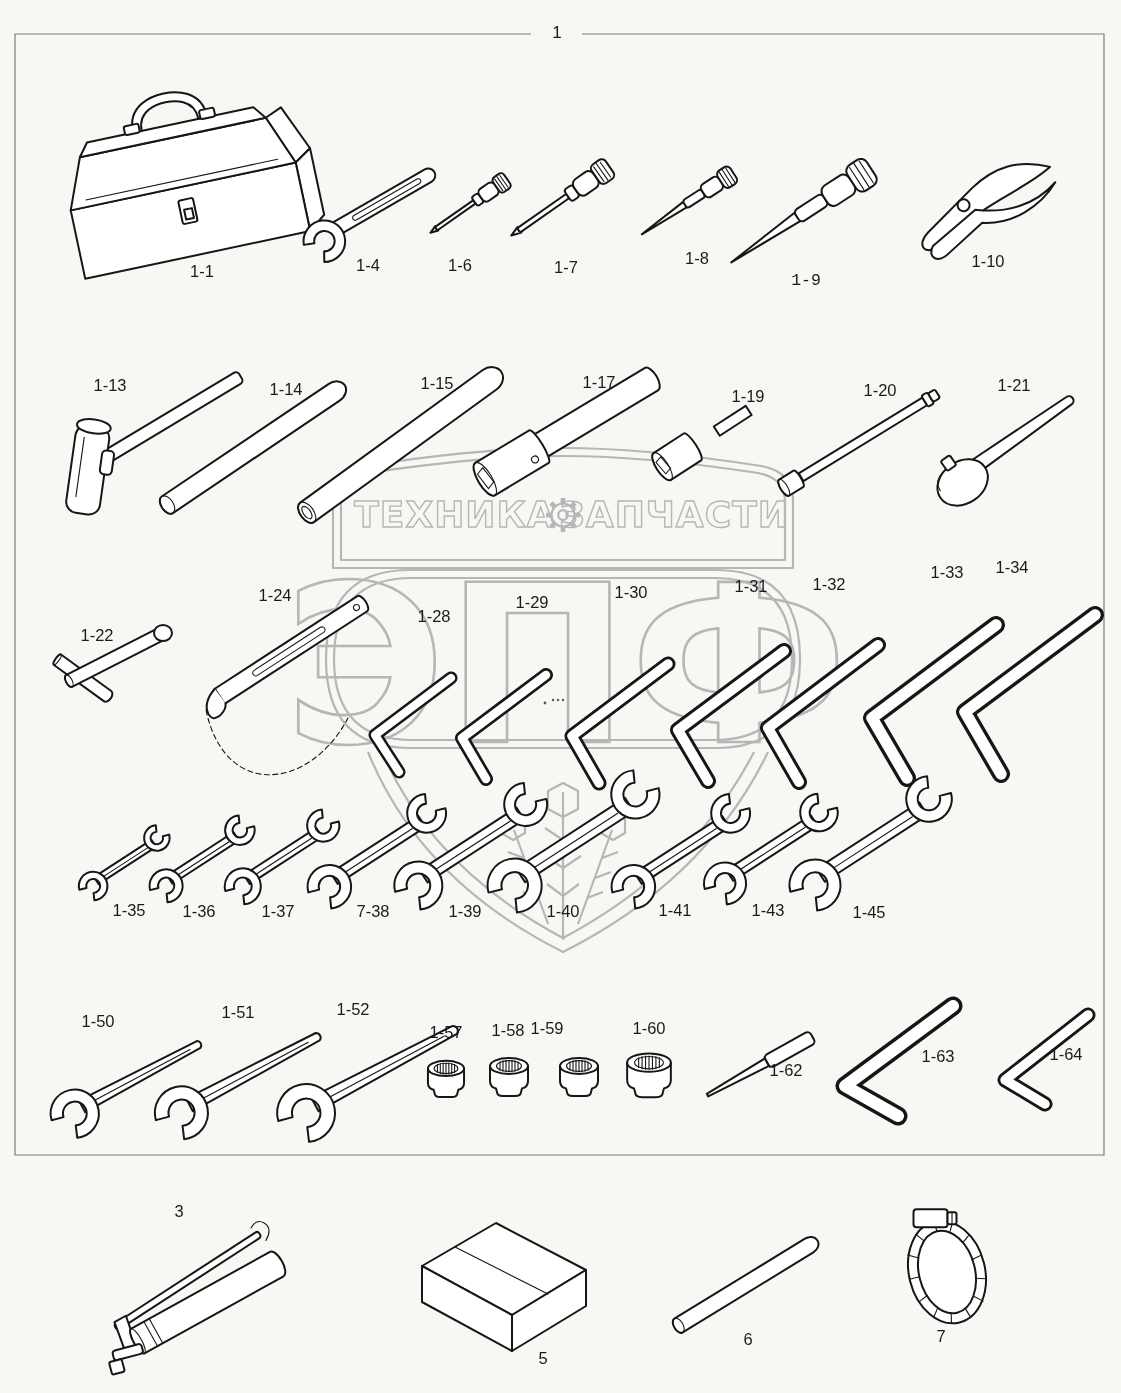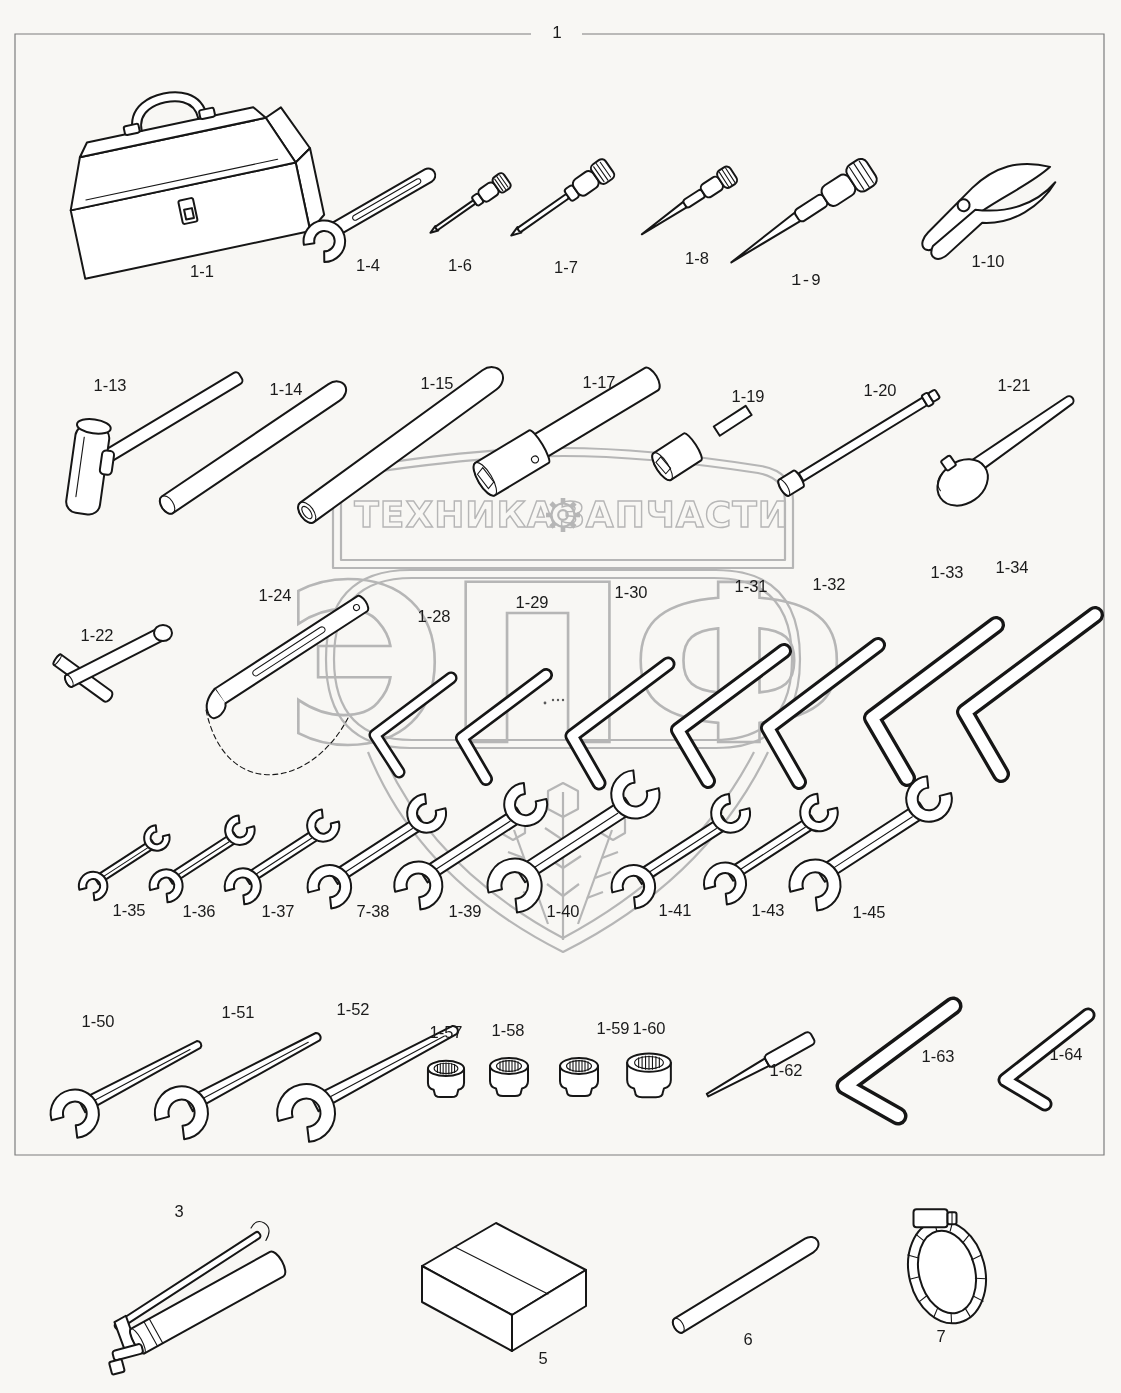--- a/index.html
+++ b/index.html
@@ -350,21 +350,21 @@
       <span class="plabel" style="left: 465px; top: 911px;">1-39</span>
       <span class="plabel" style="left: 563px; top: 911px;">1-40</span>
       <span class="plabel" style="left: 675px; top: 910px;">1-41</span>
       <span class="plabel" style="left: 768px; top: 910px;">1-43</span>
       <span class="plabel" style="left: 869px; top: 912px;">1-45</span>
       <span class="plabel" style="left: 98px; top: 1021px; text-align: right;">1-50</span>
       <span class="plabel" style="left: 238px; top: 1012px;">1-51</span>
       <span class="plabel" style="left: 353px; top: 1009px;">1-52</span>
       <span class="plabel" style="left: 446px; top: 1032px;">1-57</span>
       <span class="plabel" style="left: 508px; top: 1030px;">1-58</span>
-      <span class="plabel" style="left: 613px; top: 1028px;">1-59</span>
+      <span class="plabel" style="left: 547px; top: 1028px;">1-59</span>
       <span class="plabel" style="left: 649px; top: 1028px;">1-60</span>
       <span class="plabel" style="left: 786px; top: 1070px;">1-62</span>
       <span class="plabel" style="left: 938px; top: 1056px;">1-63</span>
       <span class="plabel" style="left: 1056px; top: 1054px; margin-left: 10px;">1-64</span>
       <span class="plabel" style="left: 179px; top: 1211px;">3</span>
       <span class="plabel" style="left: 543px; top: 1358px;">5</span>
       <span class="plabel" style="left: 748px; top: 1339px;">6</span>
       <span class="plabel" style="left: 941px; top: 1336px;">7</span>
     </div>
 

